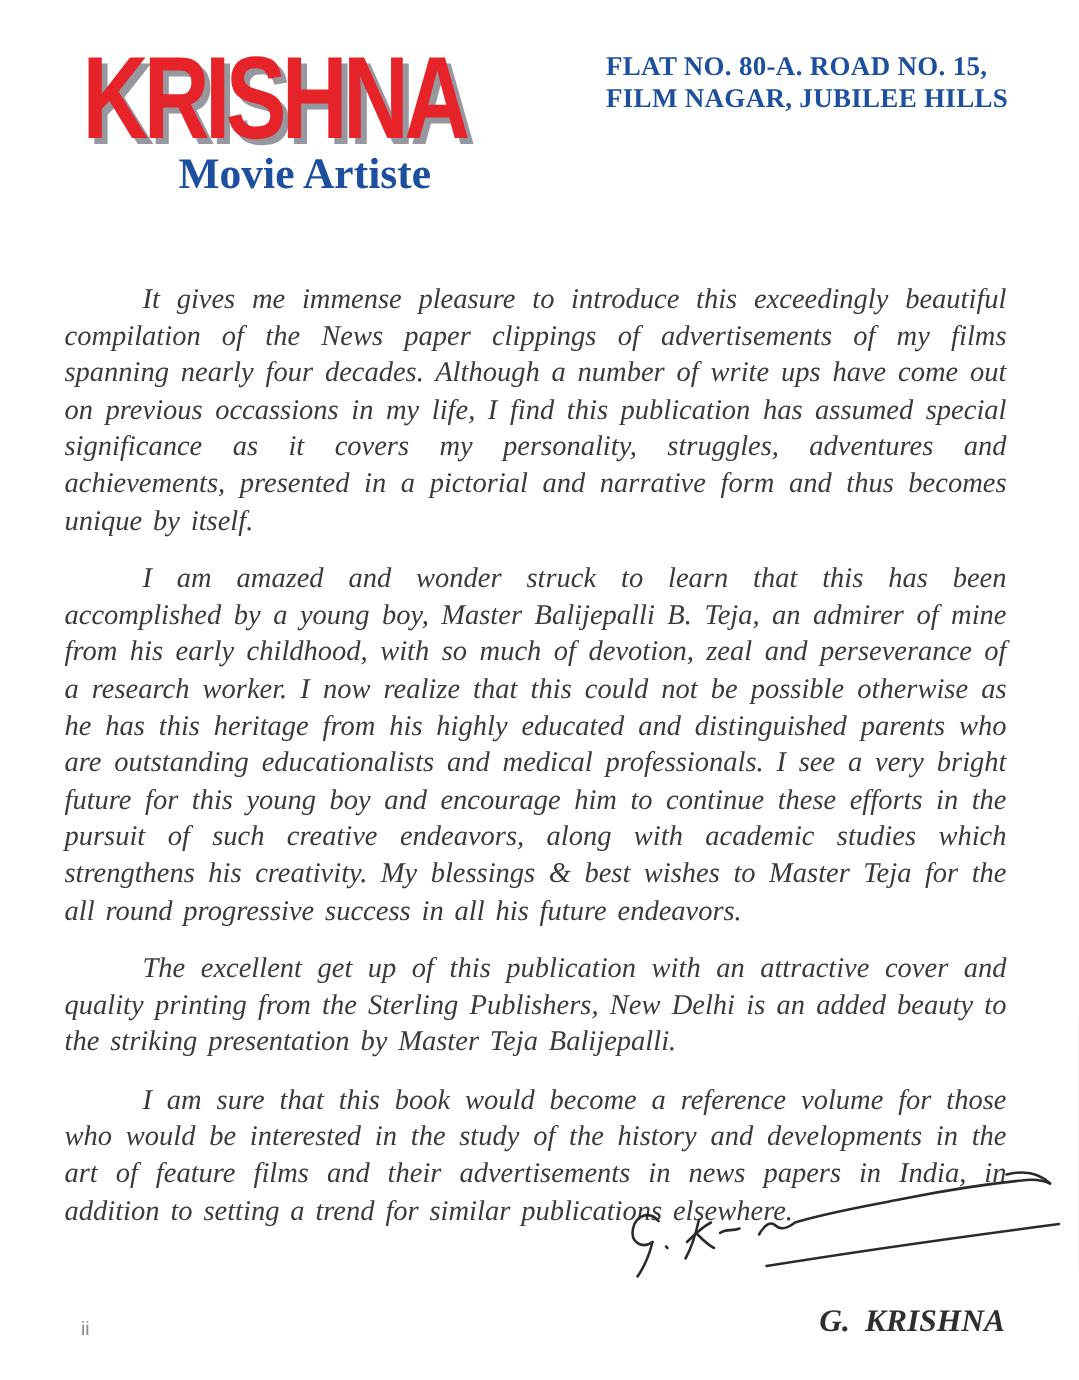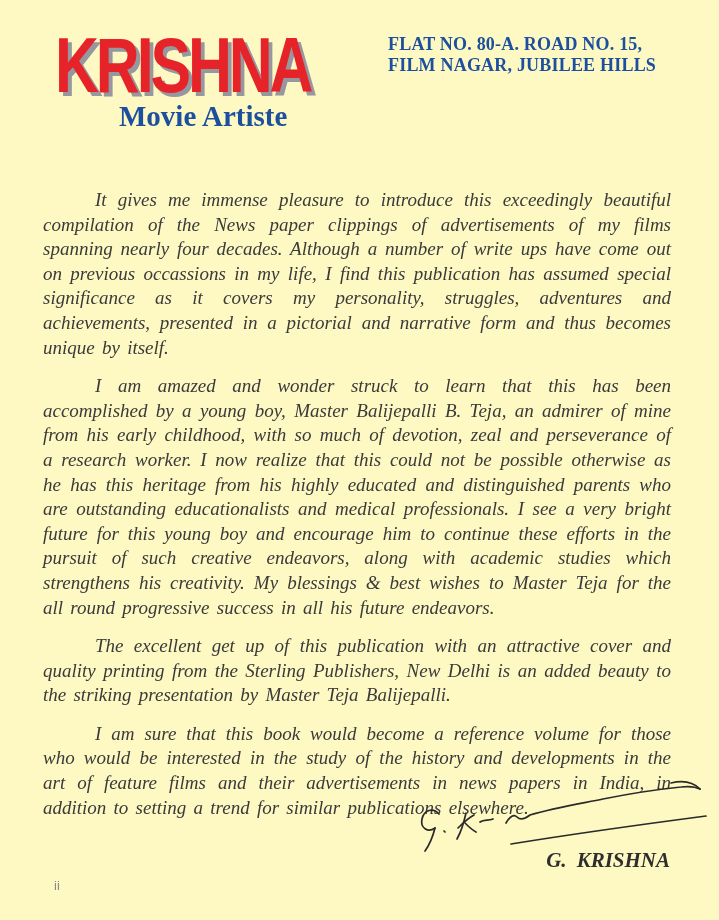--- a/index.html
+++ b/index.html
@@ -7,21 +7,21 @@
     --brand-blue:#1d4f9f;
     --ink:#3a3a3a;
     --shadow-gray:#97979f;
     --sig-ink:#2a2a2a;
     --muted:#8a8a8a;
   }
   html,body{margin:0;padding:0;background:#e9e9e9;}
   .page{
     position:relative;
     width:719px;height:920px;
-    background:#fef9c3;
+    background:#ffffff;
     margin:0 auto;
     overflow:hidden;
     font-family:"Liberation Serif", serif;
   }
   
   .brand-logo{
     position:absolute;left:55px;top:26px;
     font-family:"Liberation Sans", sans-serif;
     font-weight:bold;
     font-size:78px;line-height:78px;
@@ -34,21 +34,21 @@
   }
   .brand-subtitle{
     position:absolute;left:119px;top:100px;
     font-family:"Liberation Serif", serif;
     font-weight:bold;
     font-size:29px;line-height:32px;
     color:var(--brand-blue);
     white-space:nowrap;
   }
   .address{
-    position:absolute;left:388px;top:34px;
+    position:absolute;left:404px;top:34px;
     font-family:"Liberation Serif", serif;
     font-weight:bold;
     font-size:18px;line-height:20.5px;
     color:var(--brand-blue);
     letter-spacing:0.2px;
     white-space:nowrap;
   }
   .address span{display:block;}
   
   .letter{
@@ -64,21 +64,21 @@
   
   .signature-svg{
     position:absolute;left:413px;top:778px;
     width:300px;height:75px;
   }
   .signature-svg path{
     fill:none;stroke:var(--sig-ink);
     stroke-width:1.7;stroke-linecap:round;stroke-linejoin:round;
   }
   .signatory-name{
-    position:absolute;right:49px;top:848px;
+    position:absolute;right:49px;top:868px;
     font-family:"Liberation Serif", serif;
     font-weight:bold;font-style:italic;
     font-size:21px;line-height:24px;
     color:#2e2e2e;
     white-space:nowrap;
   }
   .signatory-name .initial-gap{display:inline-block;width:10px;}
   
   .page-number{
     position:absolute;left:54px;top:878px;

